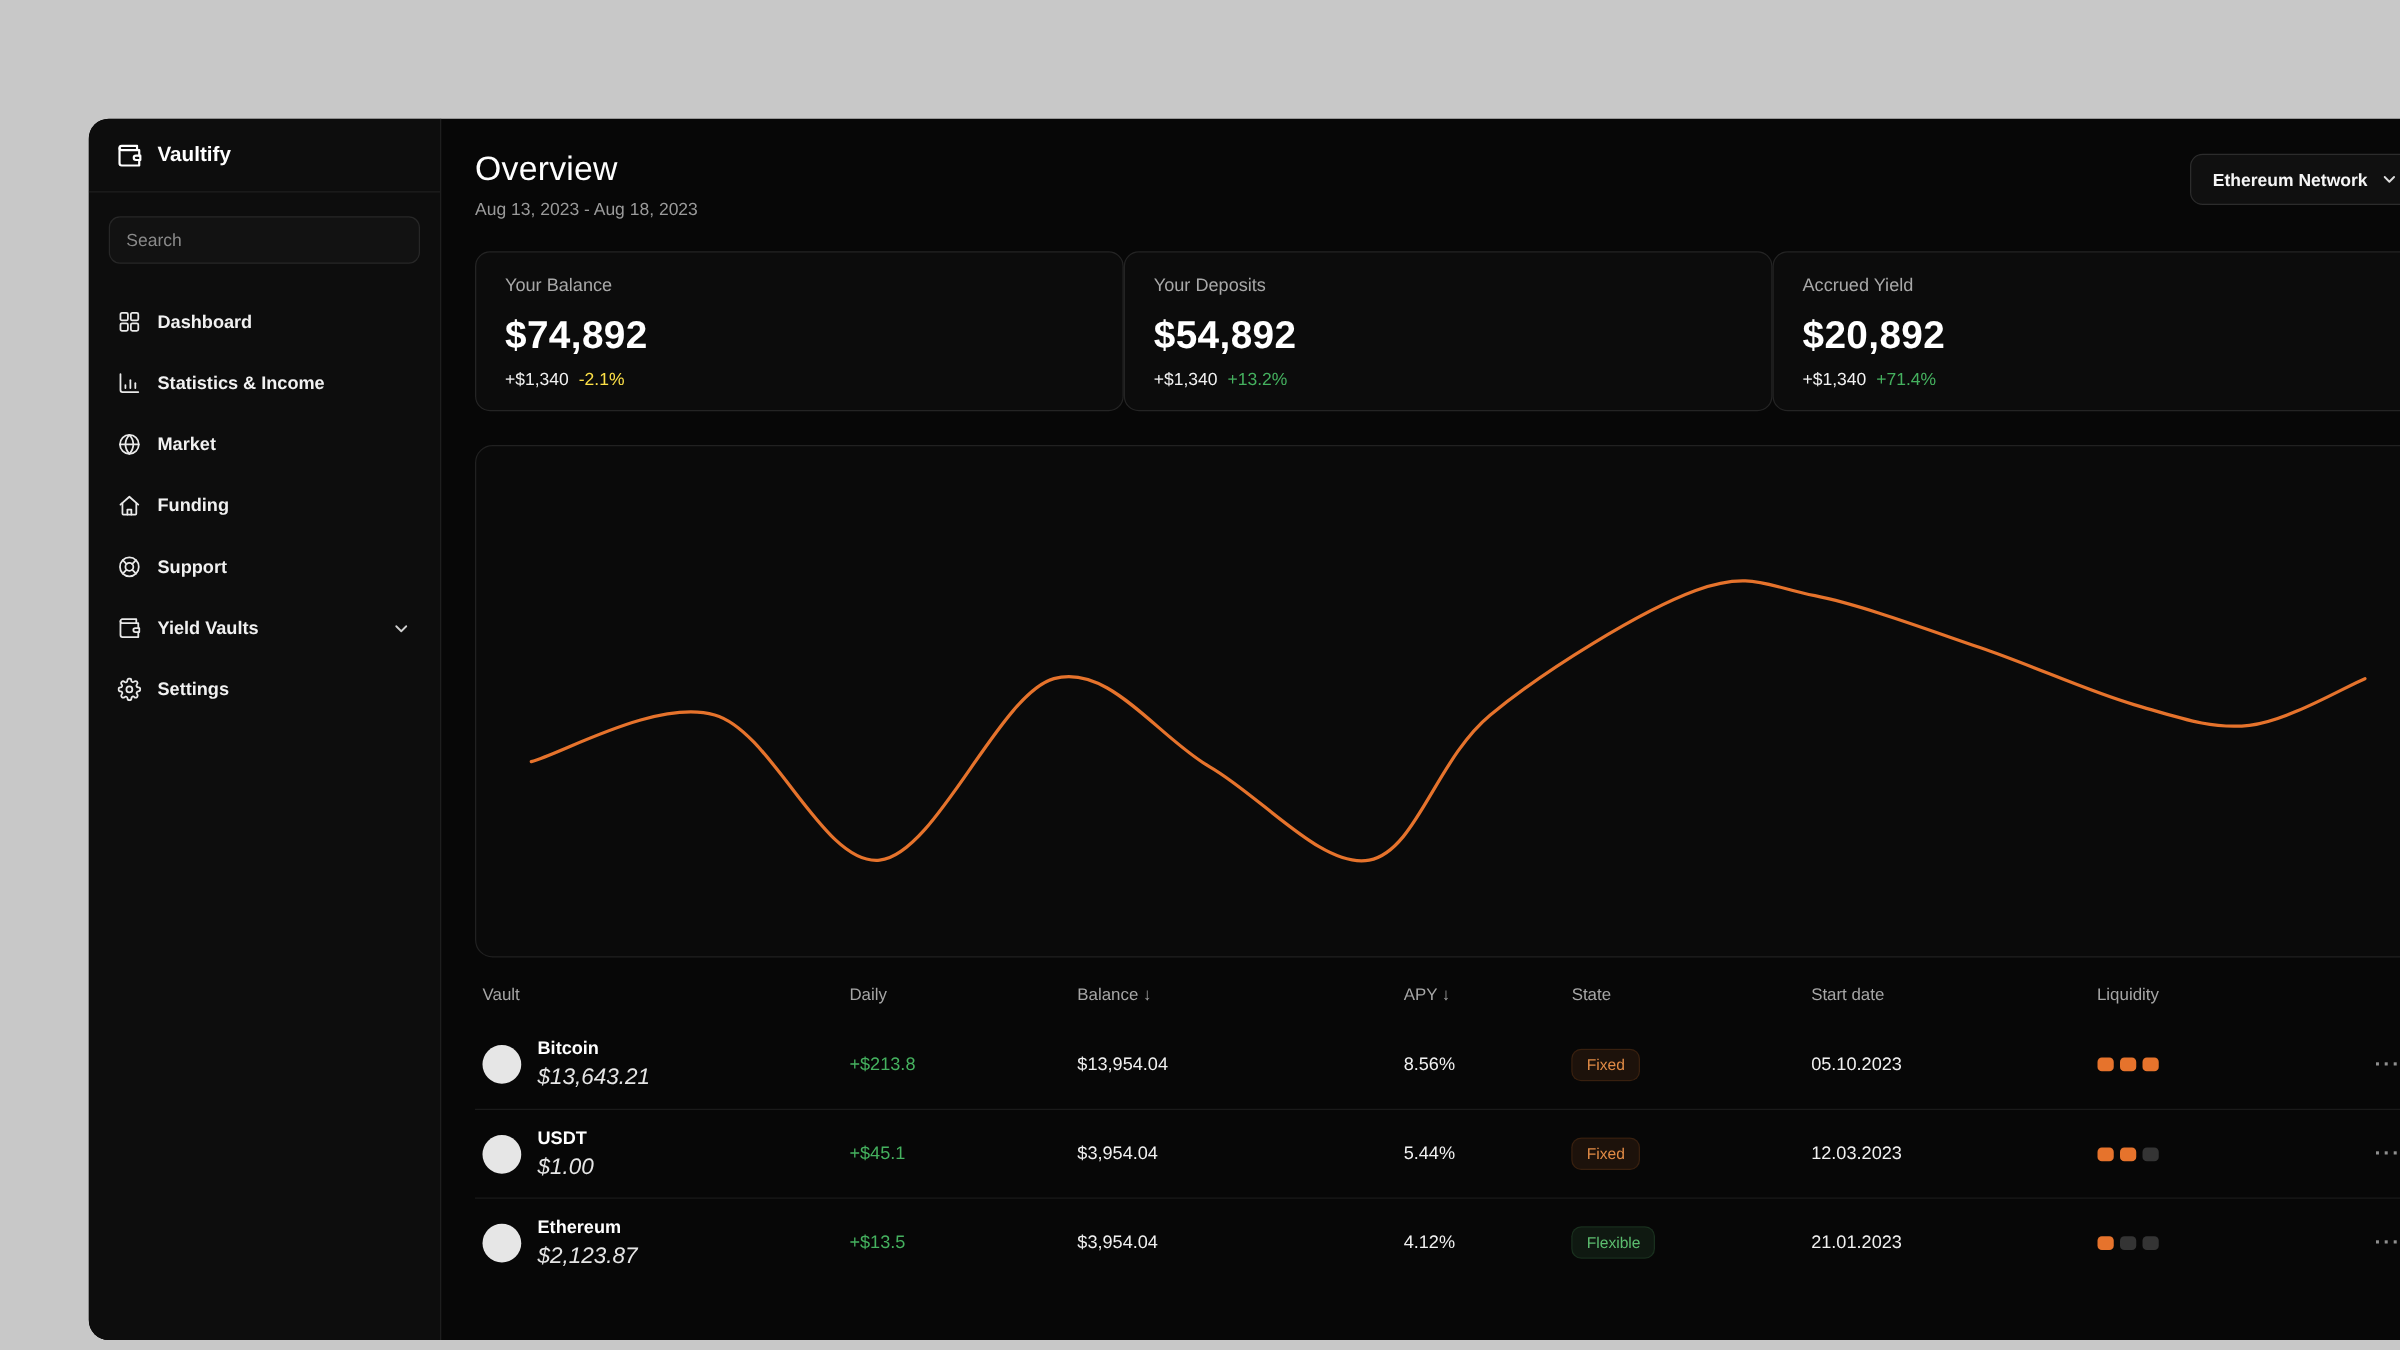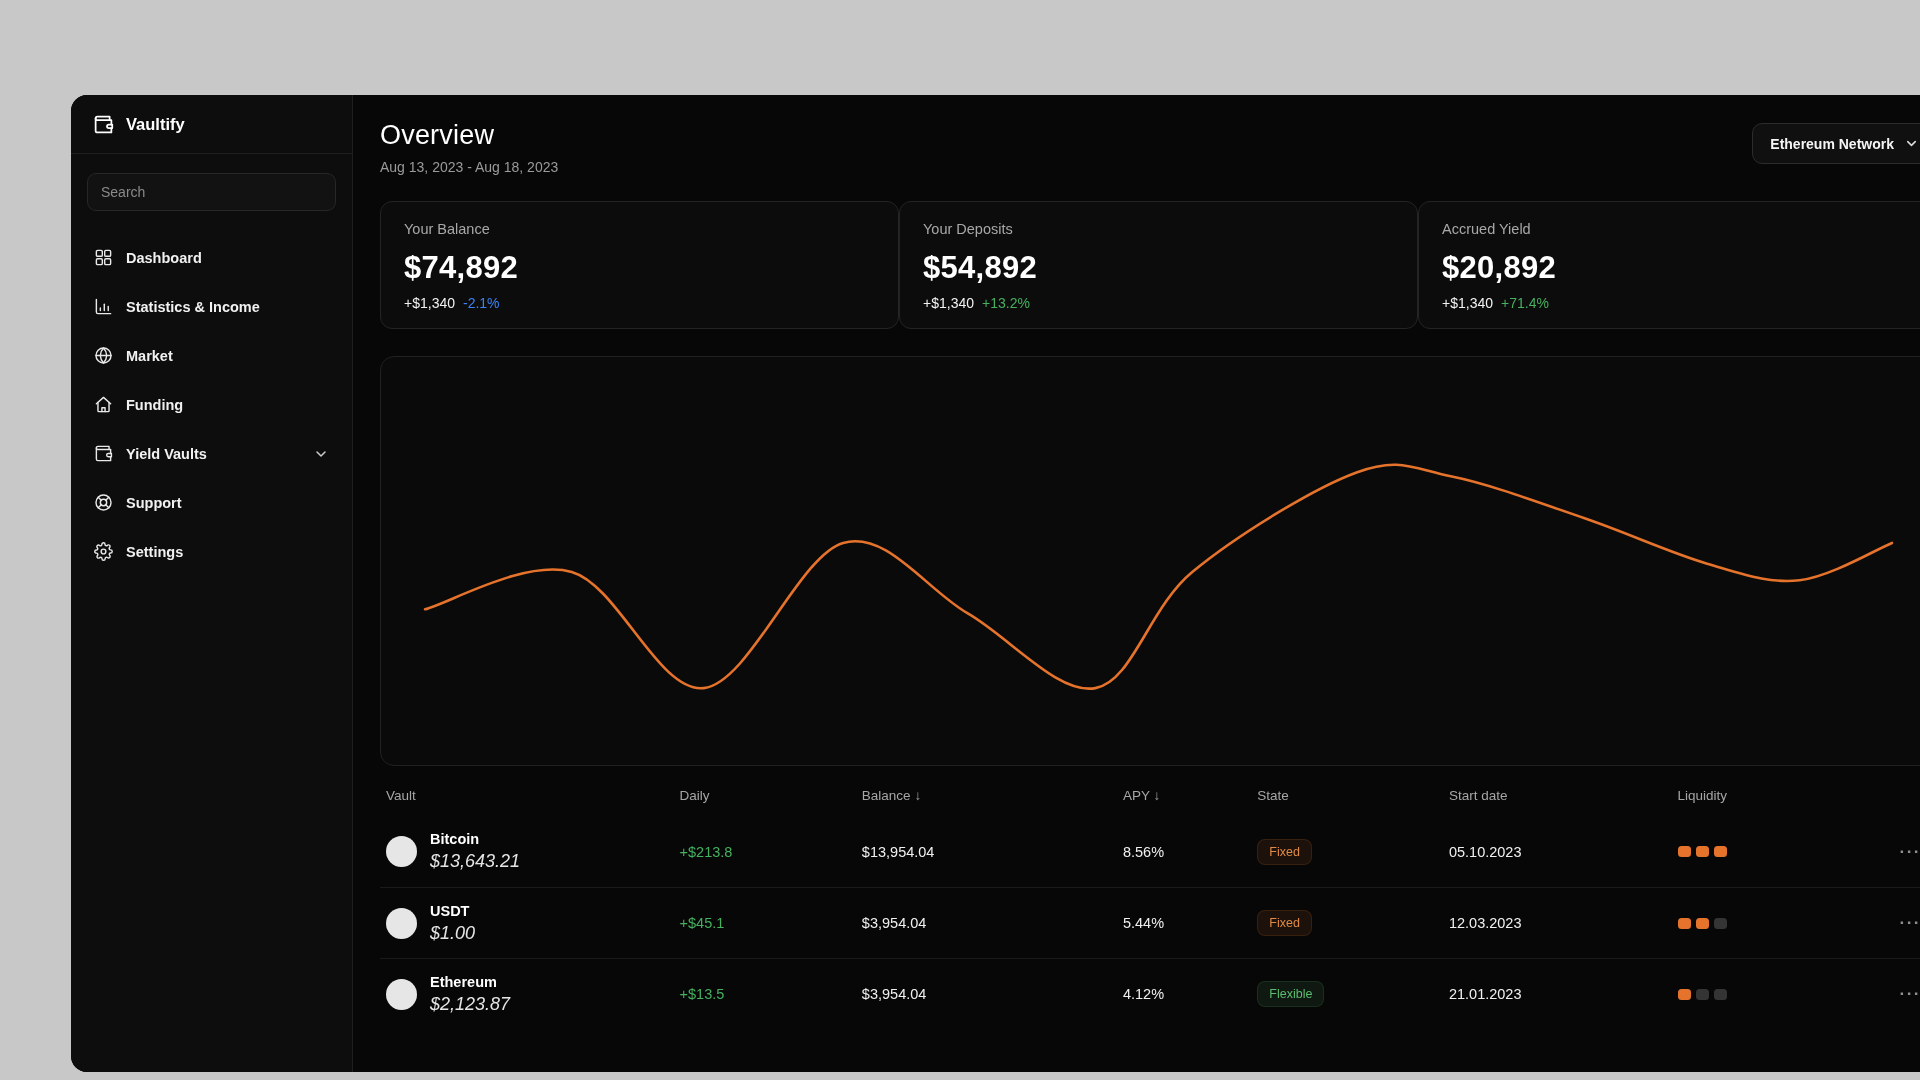--- a/index.html
+++ b/index.html
@@ -36,21 +36,21 @@
                  color:#f5f5f5; font-size:14px; font-weight:600; cursor:pointer;
                  font-family:"Liberation Sans", sans-serif; margin-top:3px; }
   .network-btn svg { width:15px; height:15px; stroke:#dddddd; }
 
   .cards { display:flex; margin-top:26px; }
   .card { flex:1; height:128px; background:#0c0c0c; border:1px solid #242424; border-radius:12px;
           padding:19px 23px; }
   .card-label { color:#a8a8a8; font-size:14.5px; }
   .card-value { color:#ffffff; font-size:31px; font-weight:700; margin-top:13px; letter-spacing:.3px; }
   .card-change { display:flex; gap:8px; margin-top:9px; font-size:14px; color:#f2f2f2; }
-  .pct.up { color:#45b15f; } .pct.down { color:#3b82f6; }
+  .pct.up { color:#45b15f; } .pct.down { color:#fde047; }
 
   .chart-card { margin-top:27px; height:410px; background:#0a0a0a; border:1px solid #212121;
                 border-radius:14px; padding:25px 26px 16px; display:flex; flex-direction:column; }
   .chart-head { display:flex; justify-content:space-between; align-items:center; }
   .chart-title { margin:0; color:#ffffff; font-size:19px; font-weight:700; }
   .filters { display:flex; gap:35px; }
   .filter { color:#e7e7e7; font-size:14px; font-weight:500; cursor:pointer; }
   .chart-body { flex:1; margin-top:6px; }
   .chart-body svg { width:100%; height:100%; display:block; }
 
@@ -133,44 +133,44 @@
               <path d="m3 11 9-8 9 8"></path>
               <path d="M5 9.5V20a1 1 0 0 0 1 1h12a1 1 0 0 0 1-1V9.5"></path>
               <path d="M10 21v-5h4v5"></path>
             </svg>
           </span>
           <span>Funding</span>
         </div>
         <div class="nav-item">
           <span style="display:flex;">
             <svg viewBox="0 0 24 24" fill="none" stroke="currentColor" stroke-width="1.8" stroke-linecap="round" stroke-linejoin="round">
-              <path d="M21 12V7H5a2 2 0 0 1 0-4h14v4"></path>
-              <path d="M3 5v14a2 2 0 0 0 2 2h16v-5"></path>
-              <path d="M18 12a2 2 0 0 0 0 4h4v-4Z"></path>
-            </svg>
-          </span>
-          <span>Yield Vaults</span>
-          <span class="chev" style="display:flex;">
-            <svg viewBox="0 0 24 24" fill="none" stroke="currentColor" stroke-width="2.2" stroke-linecap="round" stroke-linejoin="round">
-              <path d="m6 9 6 6 6-6"></path>
-            </svg>
-          </span>
-        </div>
-        <div class="nav-item">
-          <span style="display:flex;">
-            <svg viewBox="0 0 24 24" fill="none" stroke="currentColor" stroke-width="1.8" stroke-linecap="round" stroke-linejoin="round">
               <circle cx="12" cy="12" r="9.5"></circle>
               <circle cx="12" cy="12" r="4"></circle>
               <path d="m5.3 5.3 3.9 3.9"></path>
               <path d="m14.8 14.8 3.9 3.9"></path>
               <path d="m14.8 9.2 3.9-3.9"></path>
               <path d="m5.3 18.7 3.9-3.9"></path>
             </svg>
           </span>
           <span>Support</span>
+        </div>
+        <div class="nav-item">
+          <span style="display:flex;">
+            <svg viewBox="0 0 24 24" fill="none" stroke="currentColor" stroke-width="1.8" stroke-linecap="round" stroke-linejoin="round">
+              <path d="M21 12V7H5a2 2 0 0 1 0-4h14v4"></path>
+              <path d="M3 5v14a2 2 0 0 0 2 2h16v-5"></path>
+              <path d="M18 12a2 2 0 0 0 0 4h4v-4Z"></path>
+            </svg>
+          </span>
+          <span>Yield Vaults</span>
+          <span class="chev" style="display:flex;">
+            <svg viewBox="0 0 24 24" fill="none" stroke="currentColor" stroke-width="2.2" stroke-linecap="round" stroke-linejoin="round">
+              <path d="m6 9 6 6 6-6"></path>
+            </svg>
+          </span>
         </div>
         <div class="nav-item">
           <span style="display:flex;">
             <svg viewBox="0 0 24 24" fill="none" stroke="currentColor" stroke-width="1.8" stroke-linecap="round" stroke-linejoin="round">
               <circle cx="12" cy="12" r="3"></circle>
               <path d="M19.4 15a1.65 1.65 0 0 0 .33 1.82l.06.06a2 2 0 1 1-2.83 2.83l-.06-.06a1.65 1.65 0 0 0-1.82-.33 1.65 1.65 0 0 0-1 1.51V21a2 2 0 1 1-4 0v-.09a1.65 1.65 0 0 0-1-1.51 1.65 1.65 0 0 0-1.82.33l-.06.06a2 2 0 1 1-2.83-2.83l.06-.06a1.65 1.65 0 0 0 .33-1.82 1.65 1.65 0 0 0-1.51-1H3a2 2 0 1 1 0-4h.09a1.65 1.65 0 0 0 1.51-1 1.65 1.65 0 0 0-.33-1.82l-.06-.06a2 2 0 1 1 2.83-2.83l.06.06a1.65 1.65 0 0 0 1.82.33h.01a1.65 1.65 0 0 0 1-1.51V3a2 2 0 1 1 4 0v.09a1.65 1.65 0 0 0 1 1.51h.01a1.65 1.65 0 0 0 1.82-.33l.06-.06a2 2 0 1 1 2.83 2.83l-.06.06a1.65 1.65 0 0 0-.33 1.82v.01a1.65 1.65 0 0 0 1.51 1H21a2 2 0 1 1 0 4h-.09a1.65 1.65 0 0 0-1.51 1z"></path>
             </svg>
           </span>
           <span>Settings</span>
         </div>

